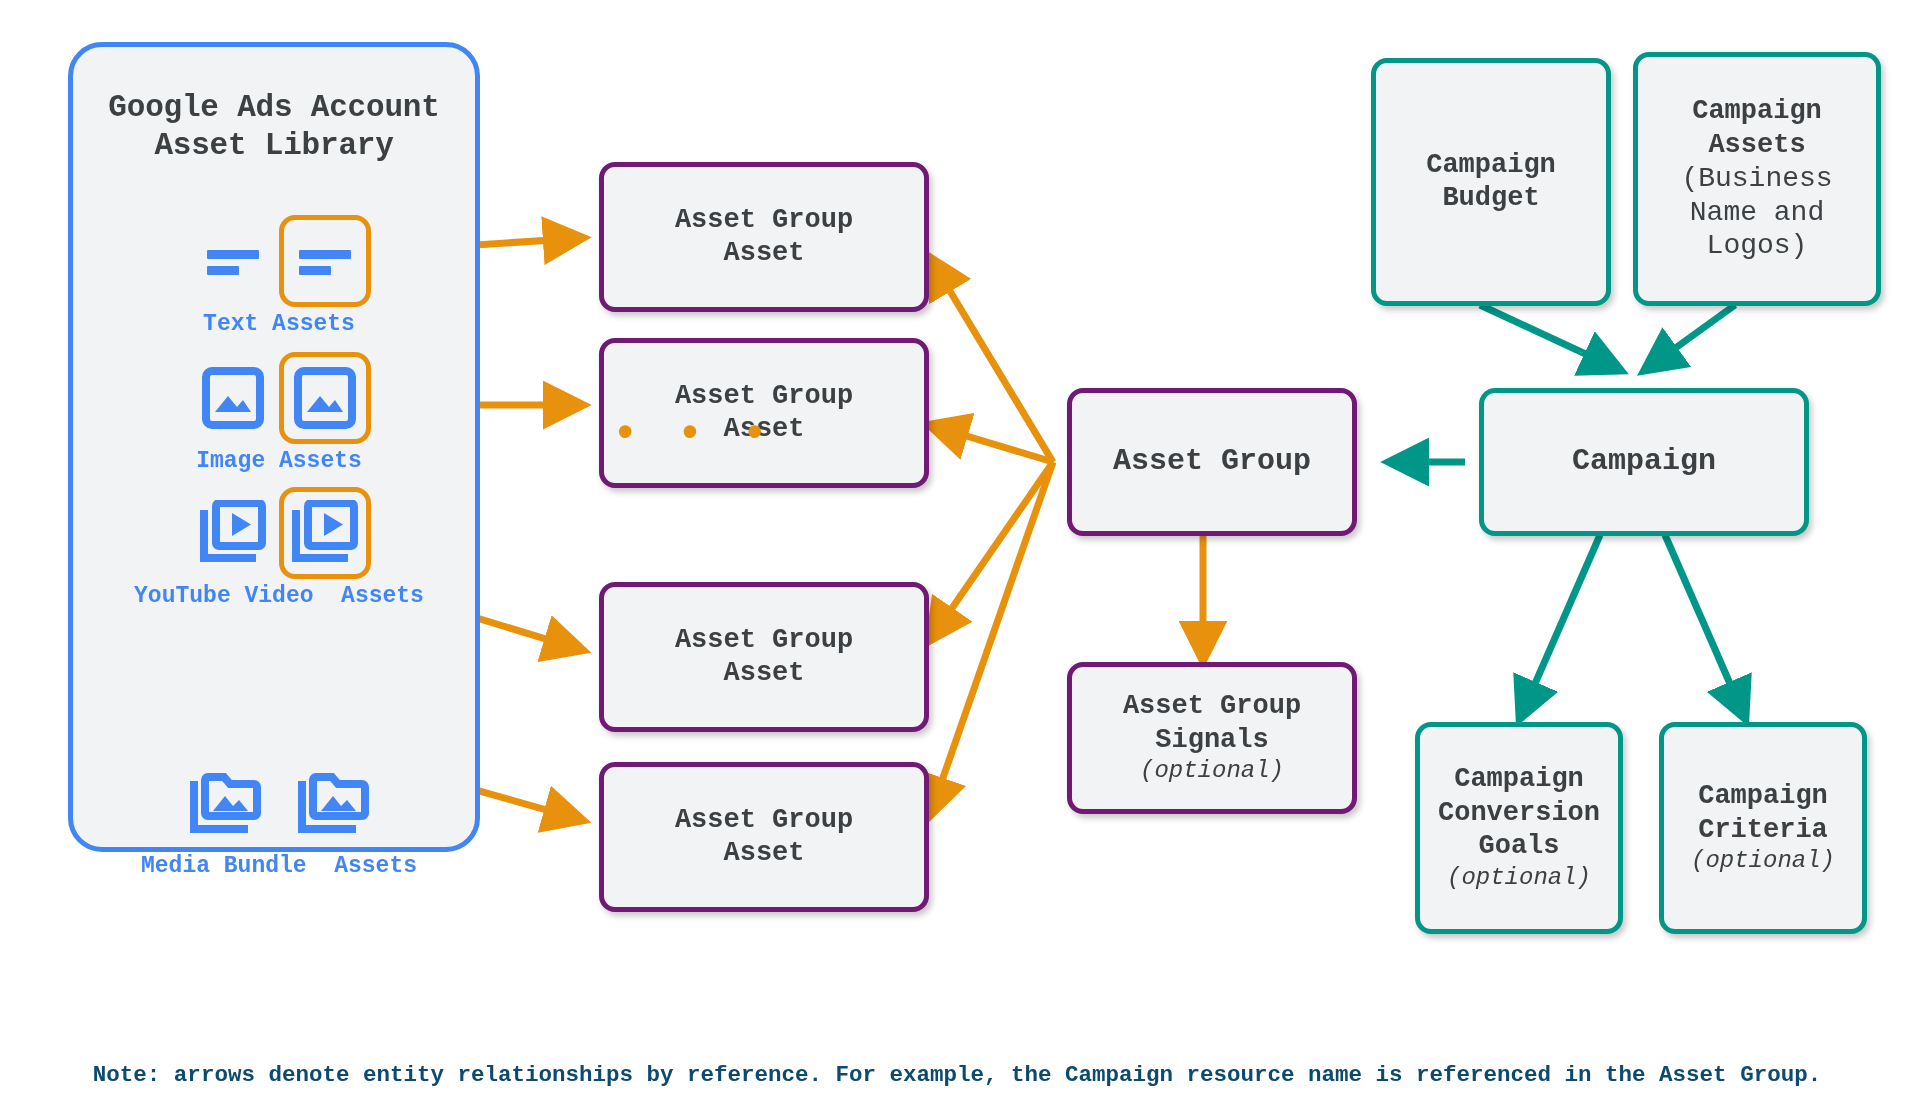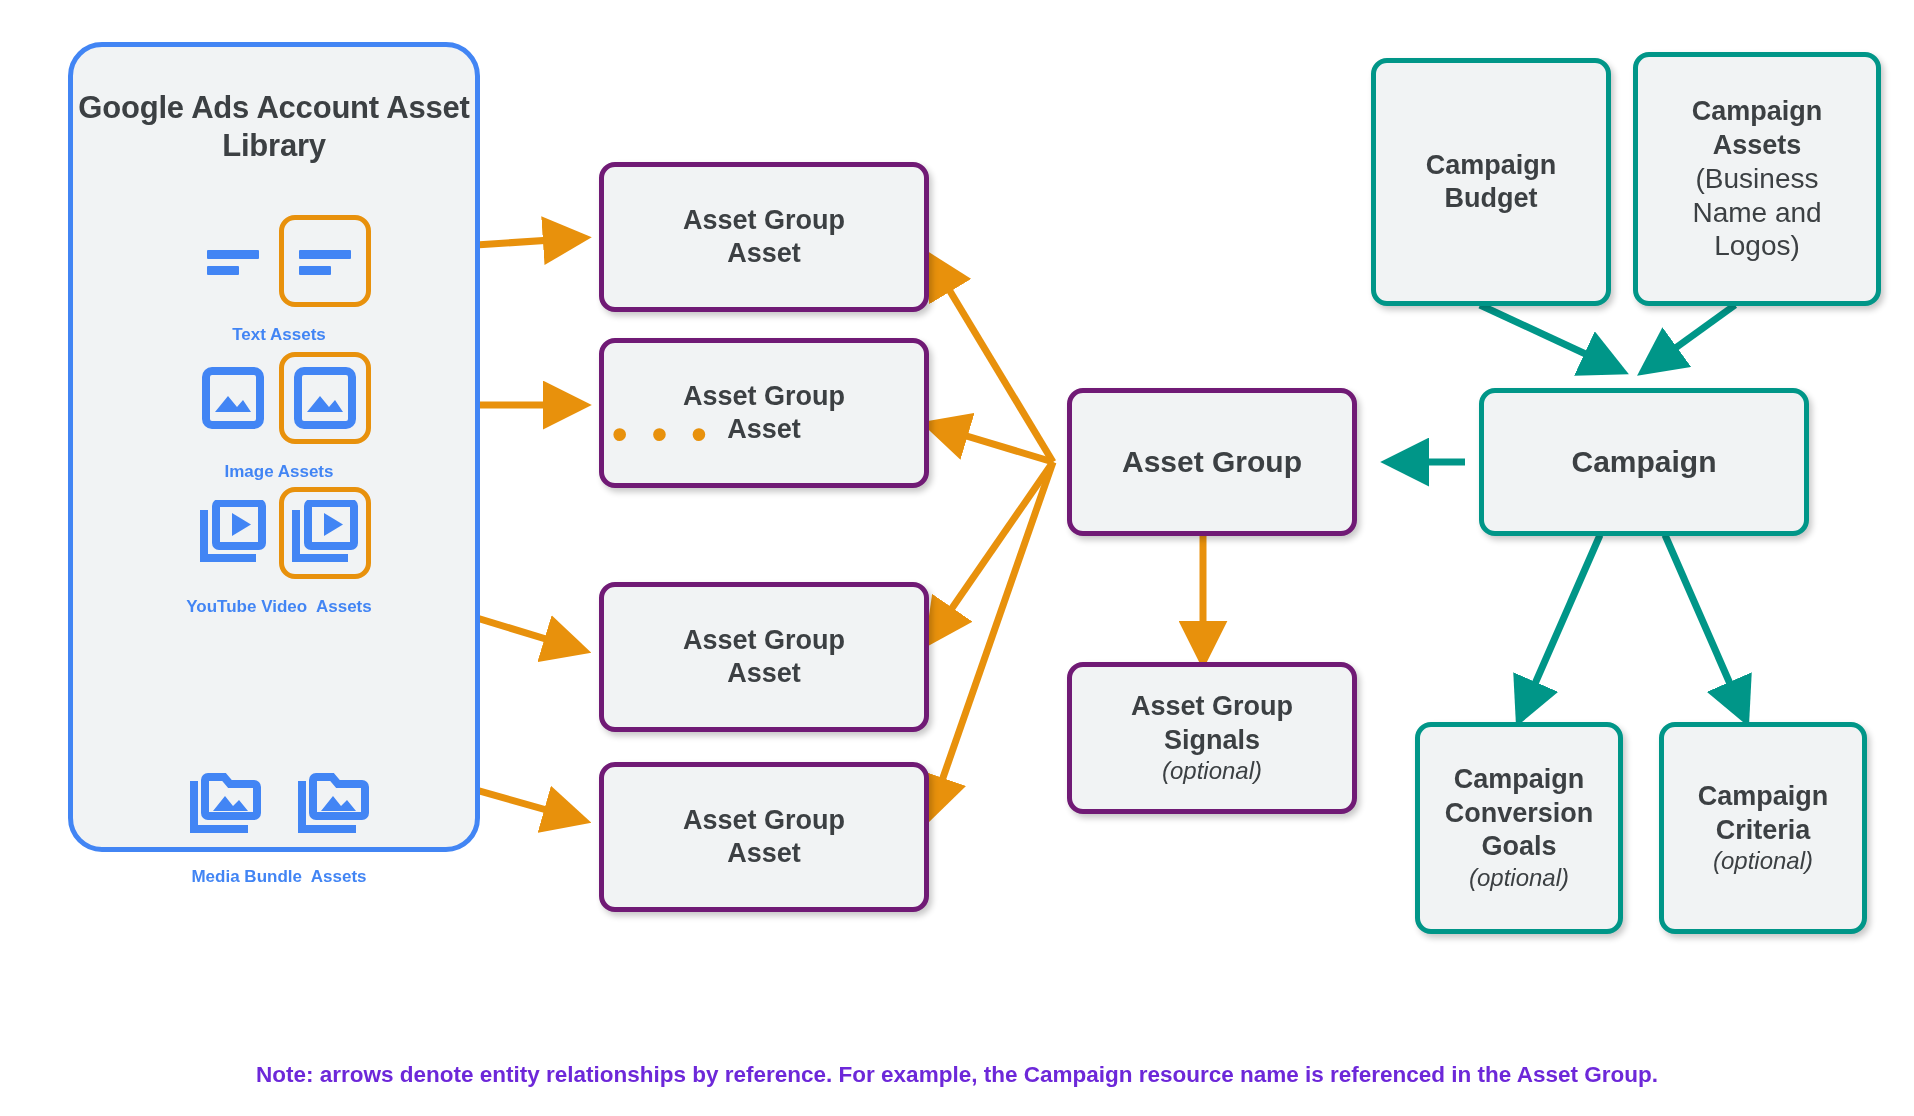--- a/index.html
+++ b/index.html
@@ -13,20 +13,21 @@
     height: 1116px;
     position: relative;
     overflow: hidden;
     color: #3c4043;
   }
   #stage {
     position: absolute;
     left: 0; top: 0;
     width: 1914px;
     height: 913px;
+    font-family: Liberation Mono, monospace;
   }
   svg#wires {
     position: absolute;
     left: 0; top: 0;
     width: 1914px;
     height: 1116px;
     pointer-events: none;
   }
 
   
@@ -73,22 +74,22 @@
     align-items: center;
     justify-content: center;
     box-sizing: border-box;
   }
   .icon-slot.boxed {
     border: 5px solid #e8910c;
     border-radius: 16px;
     background: #f1f3f4;
   }
   .asset-label {
-    margin-top: 18px;
-    font-size: 17px;
+    margin-top: 4px;
+    font-size: 23px;
     font-weight: bold;
     color: #4285f4;
     white-space: pre;
   }
 
   
   .node {
     position: absolute;
     box-sizing: border-box;
     background: #f1f3f4;
@@ -135,21 +136,21 @@
   }
 
   .footnote {
     position: absolute;
     left: 0;
     width: 1914px;
     top: 1062px;
     text-align: center;
     font-size: 22.5px;
     font-weight: bold;
-    color: #6d28d9;
+    color: #0c4a6e;
   }
 </style>
 </head>
 <body>
 
 <div id="stage">
 
   <svg id="wires" viewBox="0 0 1914 1116">
     <defs>
       <marker id="ar-or" markerWidth="7" markerHeight="7" refX="5.6" refY="3.5" orient="auto">

